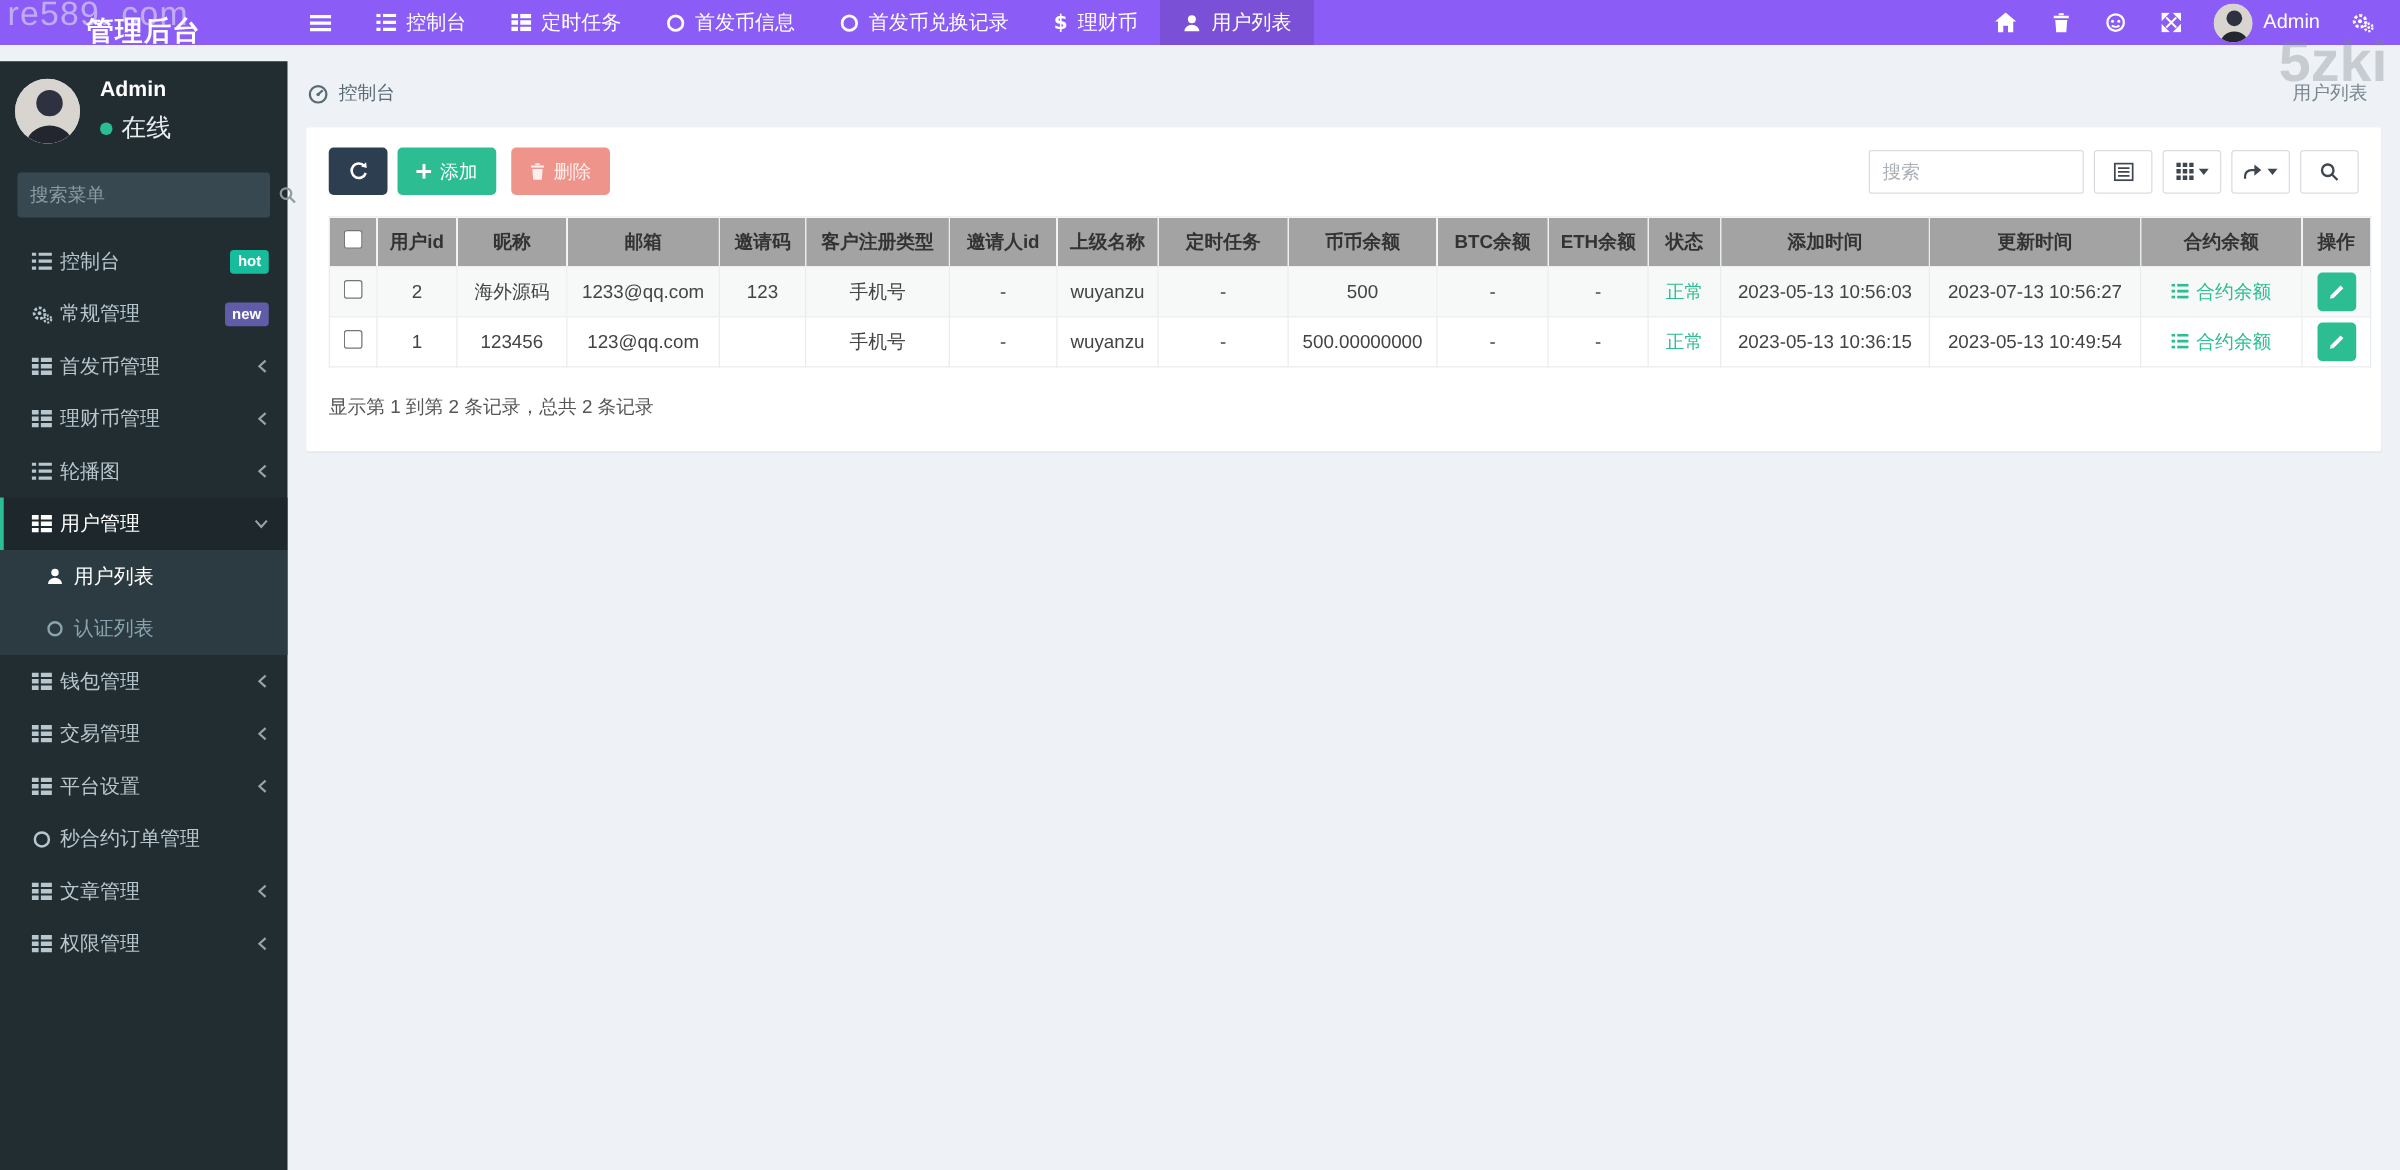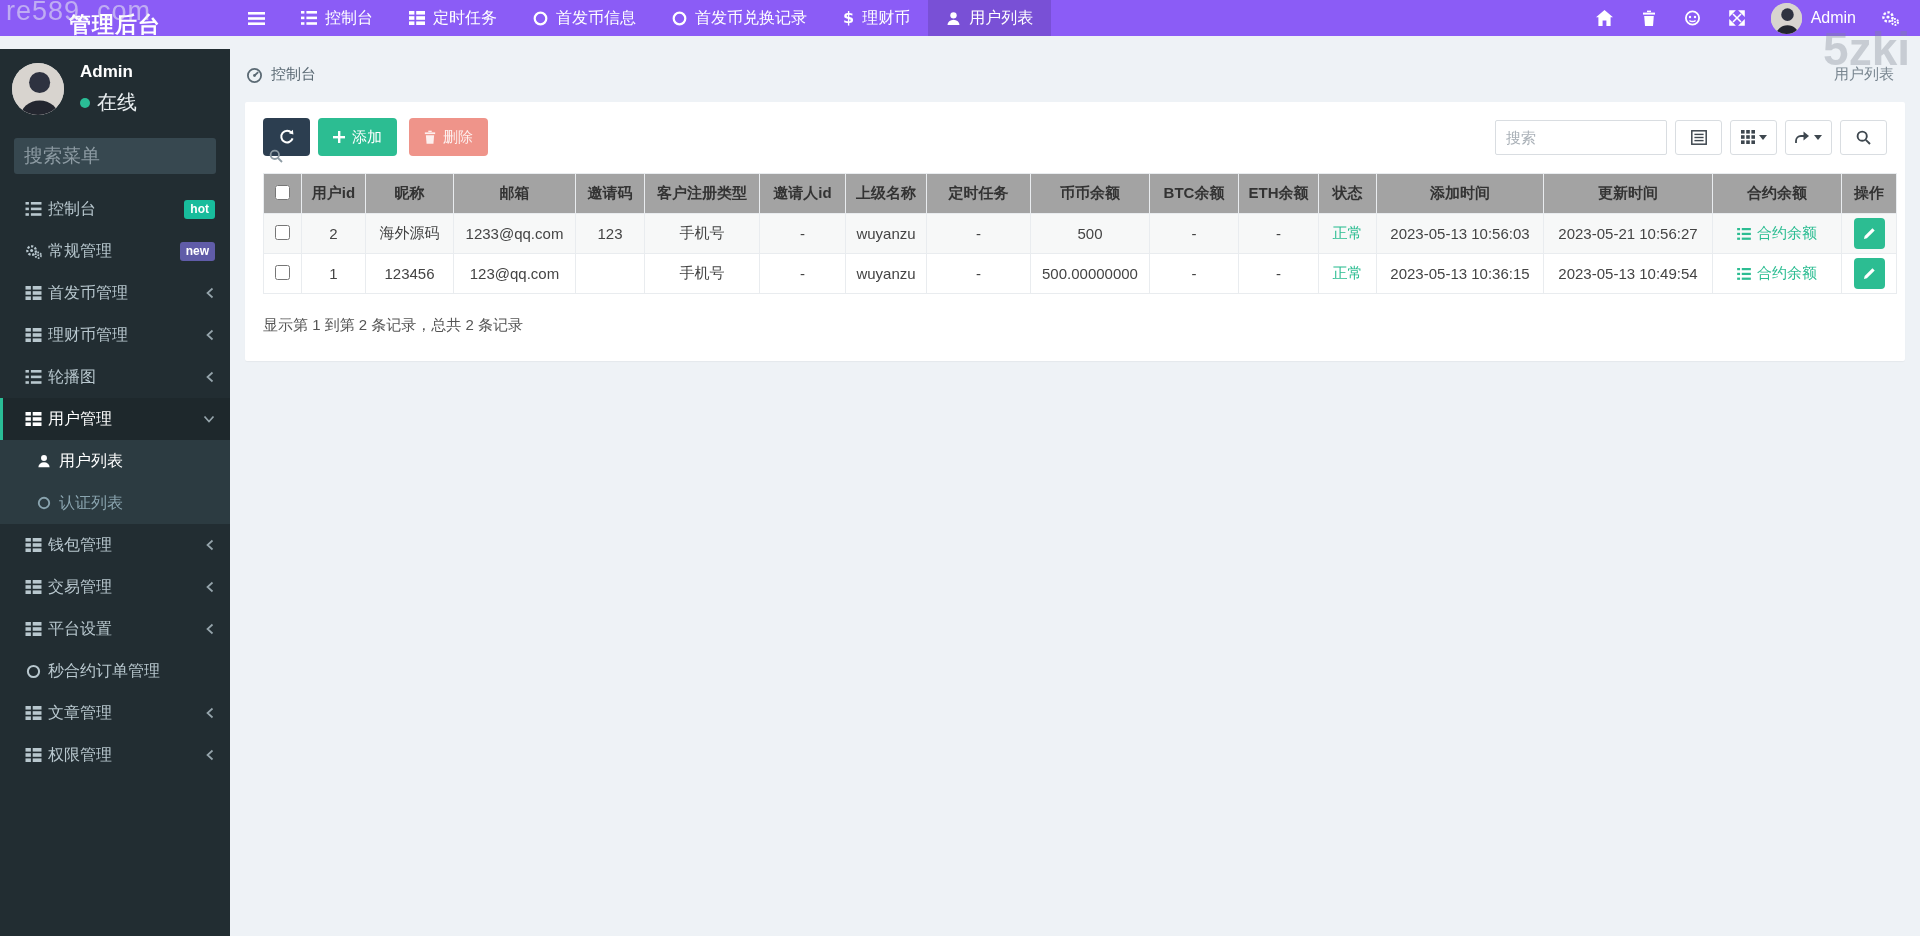--- a/index.html
+++ b/index.html
@@ -37,21 +37,21 @@
 
   
   .sidebar { position:absolute; top:49px; left:0; bottom:0; width:230px; background:#222d32; z-index:9; }
   .user-panel { display:flex; gap:16px; padding:13px 12px 14px 12px; align-items:center; }
   .user-name { color:#fff; font-size:17px; font-weight:bold; margin-bottom:7px; }
   .user-status { color:#e9eef0; font-size:20px; display:flex; align-items:center; gap:7px; }
   .status-dot { width:10px; height:10px; border-radius:50%; background:#2abd96; display:inline-block; }
   .sidebar-search { margin:8px 14px 14px 14px; height:36px; background:#374850; border-radius:3px;
                     display:flex; align-items:center; padding:0 10px; }
   .sidebar-search input { flex:1; background:transparent; border:0; outline:none;
-                          color:#cfd8dc; font-size:19px; font-family:inherit; }
+                          color:#cfd8dc; font-size:15px; font-family:inherit; }
   .sidebar-search input::placeholder { color:#8d9ba3; }
   .menu { list-style:none; }
   .menu-link { display:flex; align-items:center; height:42px; padding:0 15px;
                color:#b8c7ce; font-size:16px; text-decoration:none; cursor:pointer;
                border-left:3px solid transparent; }
   .menu-link .m-icon { width:30px; flex:none; color:#b8c7ce; }
   li.active-parent > .menu-link { background:#1e282c; color:#fff; border-left-color:#2abd96; }
   li.active-parent > .menu-link .m-icon { color:#fff; }
   .badge { margin-left:auto; font-size:12px; padding:2px 6px 3px; border-radius:3px; color:#fff; font-weight:bold; }
   .badge-hot { background:#18bc9c; }
@@ -663,21 +663,21 @@
           <td>123</td>
           <td>手机号</td>
           <td>-</td>
           <td>wuyanzu</td>
           <td>-</td>
           <td>500</td>
           <td>-</td>
           <td>-</td>
           <td><a class="link-teal">正常</a></td>
           <td>2023-05-13 10:56:03</td>
-          <td>2023-05-21 10:56:27</td>
+          <td>2023-07-13 10:56:27</td>
           <td>
             <a class="link-teal">
               <span class="icon">
                 <svg width="14" height="12" viewBox="0 0 16 14" fill="currentColor">
                     <rect y="0" width="3.4" height="2.6"></rect>
                     <rect x="5.4" y="0" width="10.6" height="2.6"></rect>
                     <rect y="5.6" width="3.4" height="2.6"></rect>
                     <rect x="5.4" y="5.6" width="10.6" height="2.6"></rect>
                     <rect y="11.2" width="3.4" height="2.6"></rect>
                     <rect x="5.4" y="11.2" width="10.6" height="2.6"></rect>

